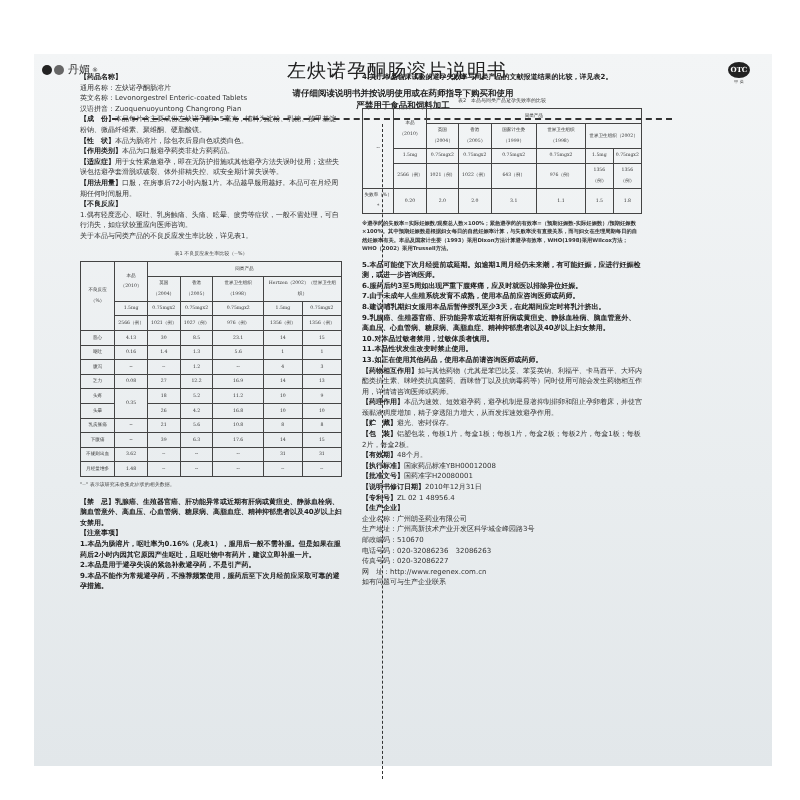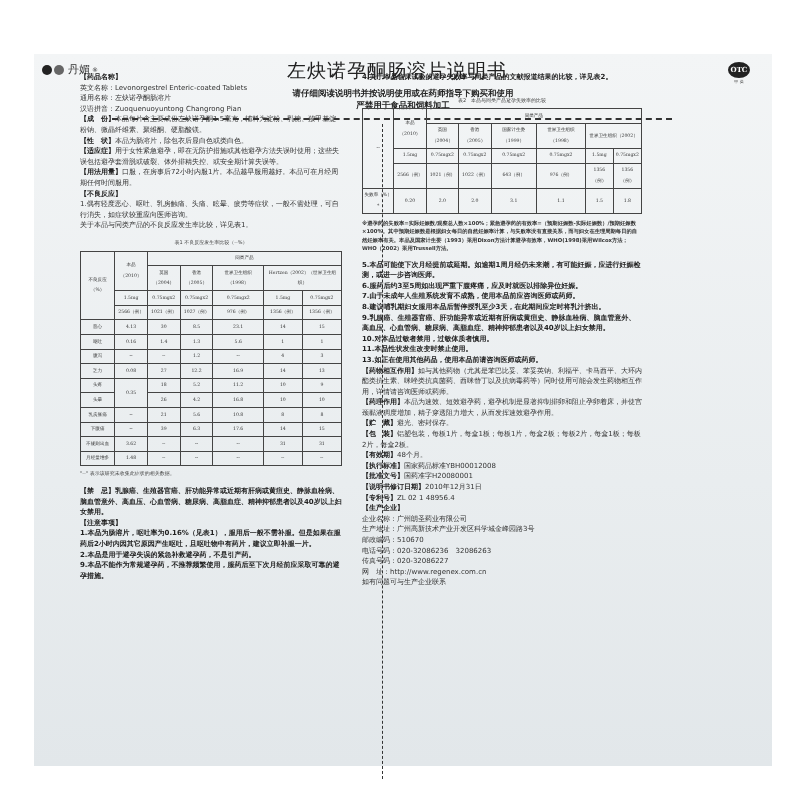--- a/index.html
+++ b/index.html
@@ -54,25 +54,26 @@
     <div class="sub">甲 类</div>
   </div>
   <div class="sub1">请仔细阅读说明书并按说明使用或在药师指导下购买和使用</div>
   <div class="sub2">严禁用于食品和饲料加工</div>
   <div class="rule"></div>
   <div class="vdiv"></div>
 </div>
 
 <div class="col left">
   <p class="h">【药品名称】</p>
+  <p>通用名称：左炔诺孕酮肠溶片</p>
   <p>英文名称：Levonorgestrel Enteric-coated Tablets</p>
-  <p>通用名称：左炔诺孕酮肠溶片</p>
   <p>汉语拼音：Zuoquenuoyuntong Changrong Pian</p>
   <p><span class="h">【成　份】</span><span>本品每片含主要成份左炔诺孕酮1.5毫克，辅料为淀粉、乳糖、羧甲基淀粉钠、微晶纤维素、聚维酮、硬脂酸镁。</span></p>
   <p><span class="h">【性　状】</span><span>本品为肠溶片，除包衣后显白色或类白色。</span></p>
+  <p><span class="h">【作用类别】</span><span>本品为口服避孕药类非处方药药品。</span></p>
   <p><span class="h">【适应症】</span><span>用于女性紧急避孕，即在无防护措施或其他避孕方法失误时使用；这些失误包括避孕套滑脱或破裂、体外排精失控、或安全期计算失误等。</span></p>
   <p><span class="h">【用法用量】</span><span>口服，在房事后72小时内服1片。本品越早服用越好。本品可在月经周期任何时间服用。</span></p>
   <p class="h">【不良反应】</p>
   <p>1.偶有轻度恶心、呕吐、乳房触痛、头痛、眩晕、疲劳等症状，一般不需处理，可自行消失，如症状较重应向医师咨询。</p>
   <p>关于本品与同类产品的不良反应发生率比较，详见表1。</p>
 
   <div class="cap">表1 不良反应发生率比较（--%）</div>
   <table class="t1">
     <tbody>
         <tr>

